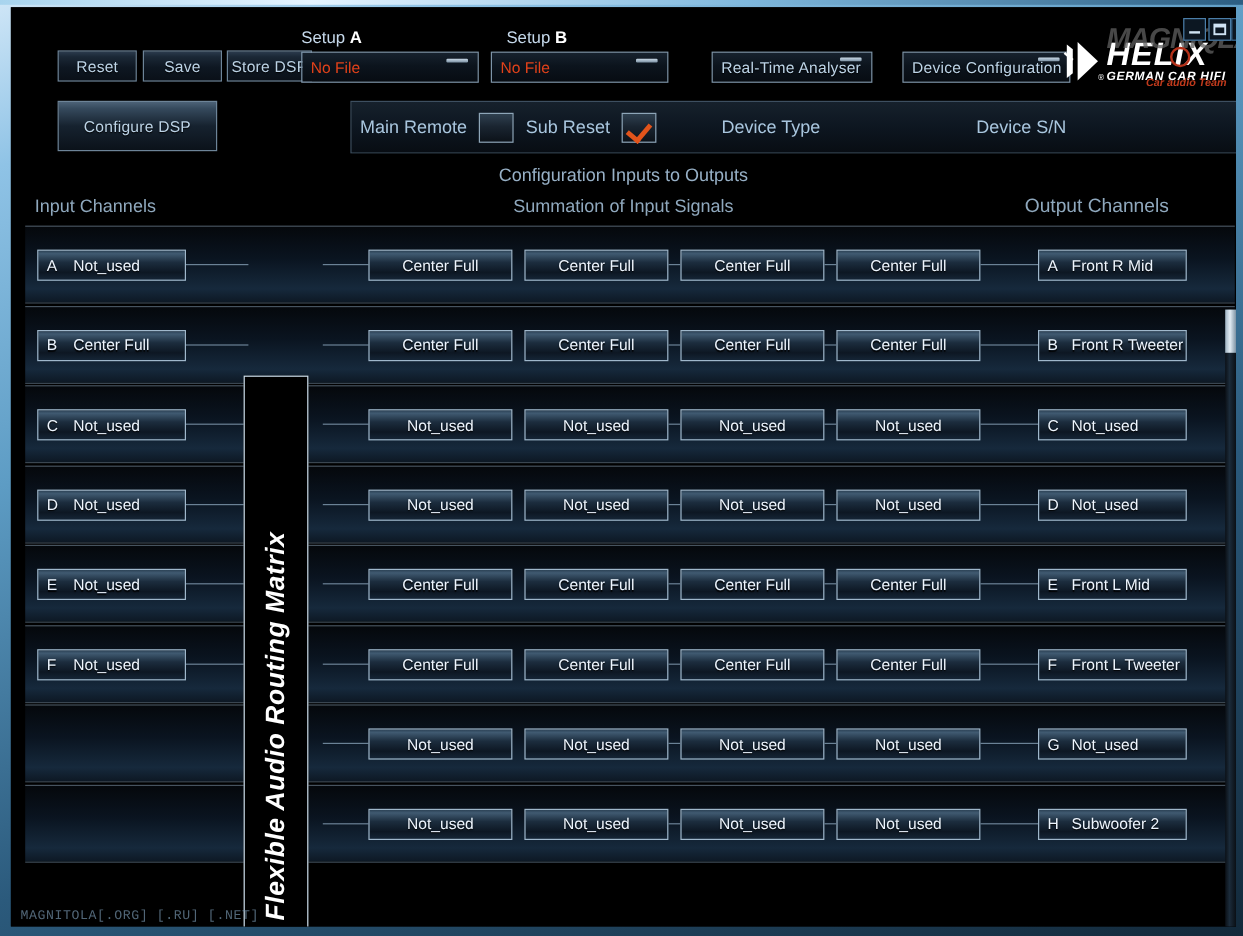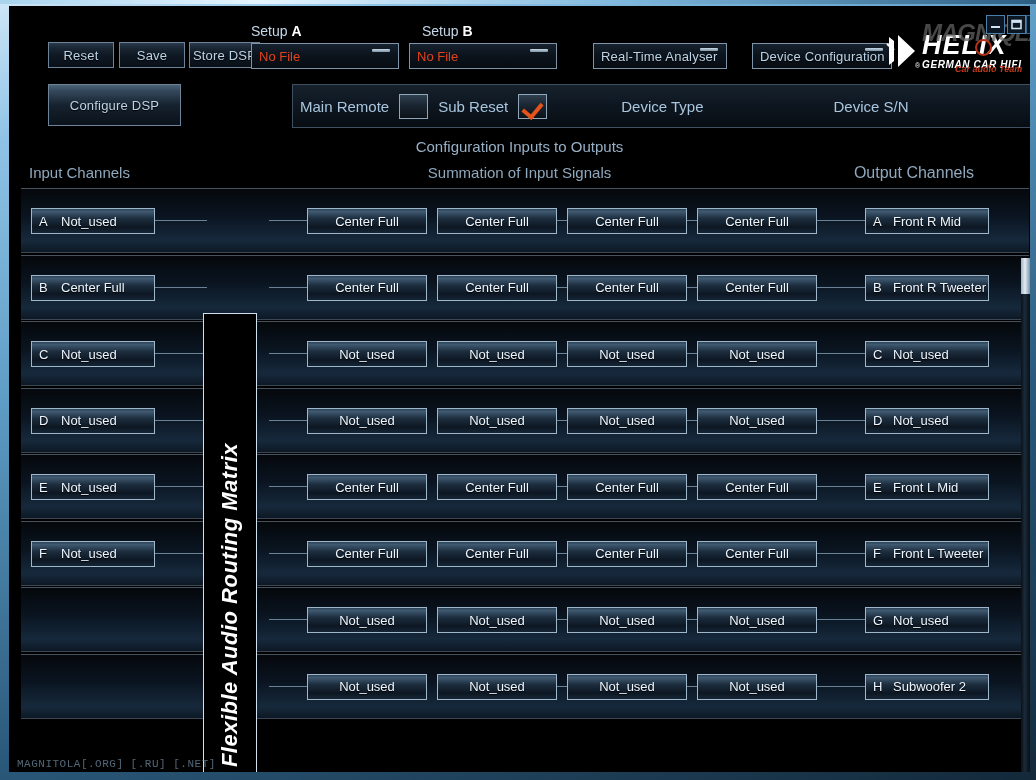--- a/index.html
+++ b/index.html
@@ -181,21 +181,21 @@
     cursor:pointer;
   }
   .chk.checked::after {
     content:"";
     position:absolute; left:7px; top:4px;
     width:9px; height:15px;
     border:solid #e2541b;
     border-width:0 4px 4px 0;
     transform:rotate(40deg);
   }
-  #lab-device-type { margin-left:64px; }
+  #lab-device-type { margin-left:44px; }
   #lab-device-sn { margin-left:130px; }
 
   
   #matrix-area {
     position:absolute; left:0; top:122px; width:100%; height:100%;
     background:#000;
   }
 
   #title-config {
     position:absolute; left:0; top:10px; width:100%;

